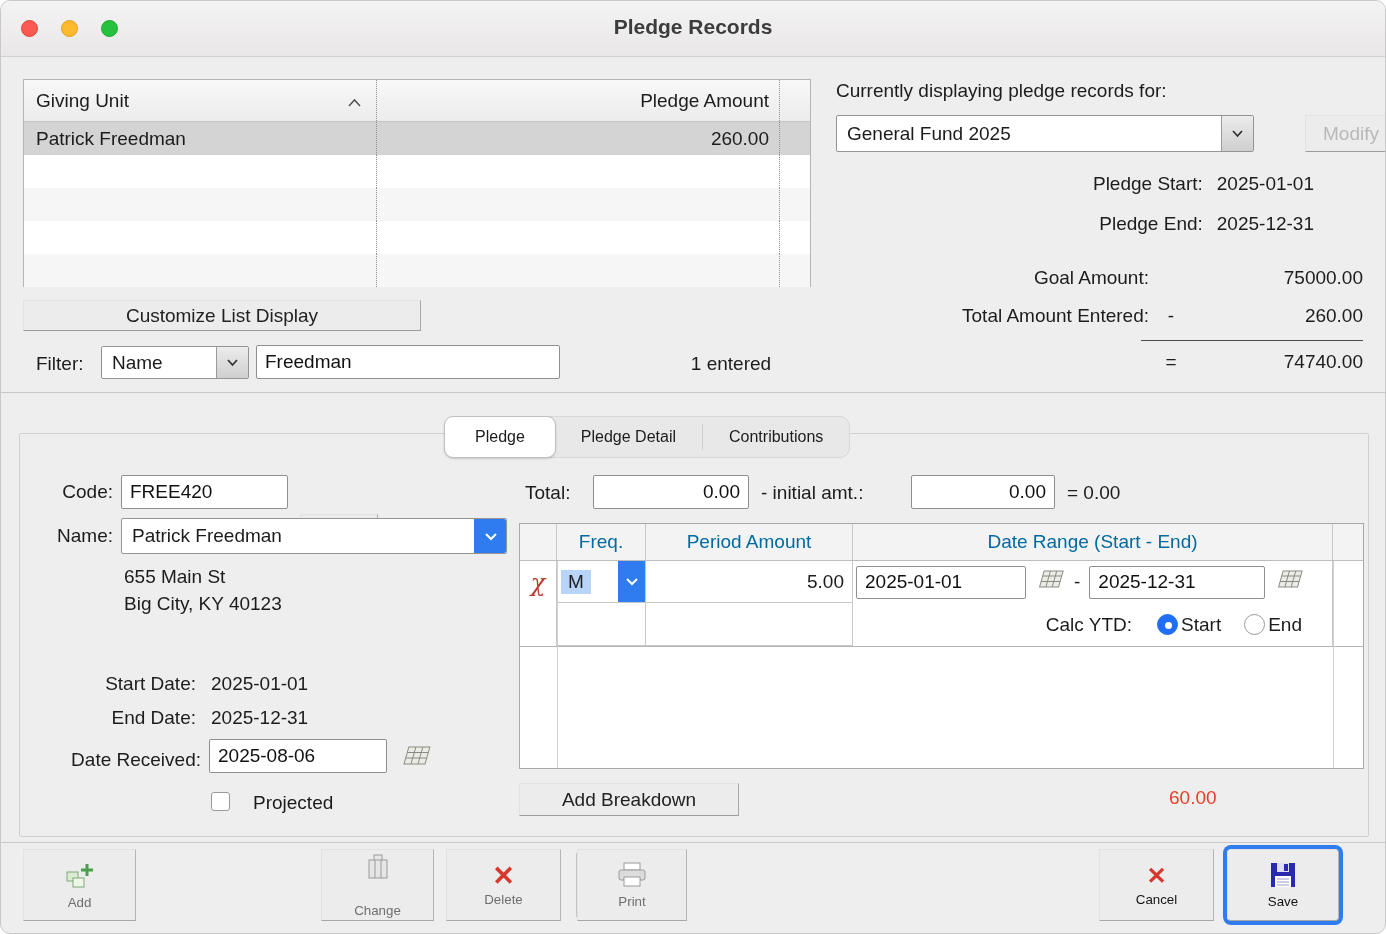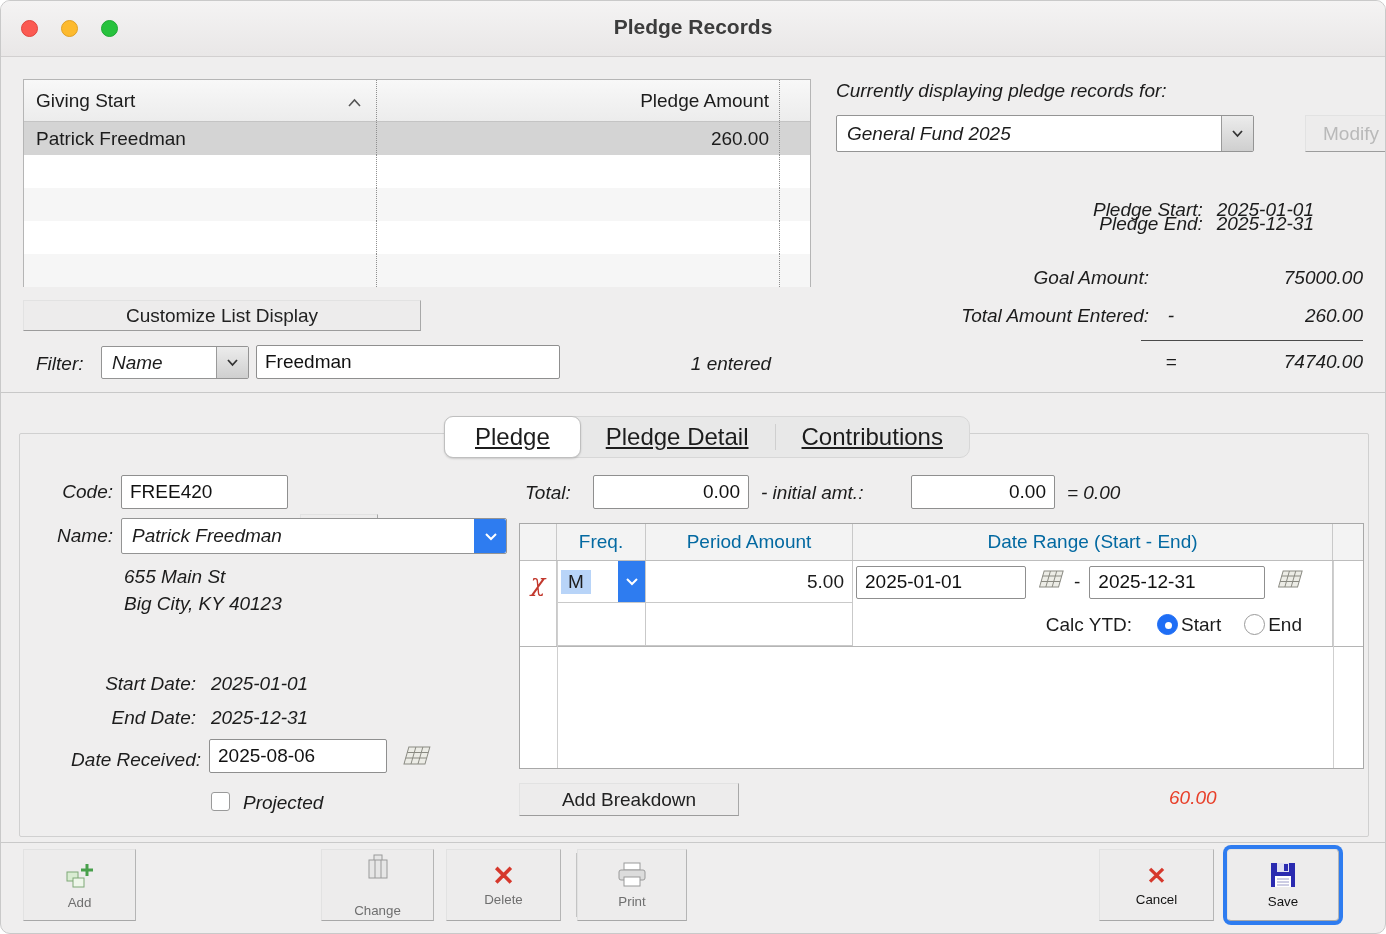--- a/index.html
+++ b/index.html
@@ -1,20 +1,20 @@
 <!DOCTYPE html>
 <html><head>
 <meta charset="utf-8">
 <style>
   * { margin:0; padding:0; box-sizing:border-box; }
   html,body { background:#ffffff; }
   body { font-family:"Liberation Sans", sans-serif; font-size:19px; color:#1c1c1c; }
   .window { position:relative; width:1386px; height:934px; background:#efeeee;
             border-radius:10px; overflow:hidden; border:1px solid #c9c9c9; }
-  .abs { position:absolute;font-style:italic; }
+  .abs { position:absolute; }
 
   
   .titlebar { position:absolute; left:0; top:0; right:0; height:56px;
               background:linear-gradient(#f4f3f3,#e9e7e7); border-bottom:1px solid #d2d0d0; }
   .tl { position:absolute; top:19px; width:17px; height:17px; border-radius:50%; }
   .tl.red { left:20px; background:#fb5a52; border:1px solid #e0443d; }
   .tl.yel { left:60px; background:#fdbA2e; border:1px solid #e0a025; }
   .tl.grn { left:100px; background:#27c23d; border:1px solid #1fa834; }
   .wtitle { position:absolute; left:0; right:0; top:14px; text-align:center;
             font-size:21px; font-weight:bold; color:#3c3c3c; }
@@ -52,21 +52,21 @@
   .amt-row { display:flex; align-items:baseline; }
   .amt-label { flex:1; text-align:right; }
   .amt-op { width:44px; text-align:center; }
   .amt-val { width:170px; text-align:right; }
 
   
   .panel { position:absolute; left:18px; top:432px; width:1350px; height:404px;
            border:1px solid #d0d0d0; border-radius:2px; }
   .tabs { position:absolute; left:443px; top:415px; height:42px; display:flex; align-items:stretch;
           background:#e8e8e8; border:1px solid #d7d7d7; border-radius:10px; }
-  .tab { display:flex; align-items:center; padding:0 26px; font-size:24px;text-decoration:underline; }
+  .tab { display:flex; align-items:center; padding:0 26px; font-size:16px; }
   .tab.active { background:#fff; border:1px solid #bfbfbf; border-radius:9px; margin:-1px;
                 box-shadow:0 1px 2px rgba(0,0,0,.15); padding:0 30px; }
   .tabsep { width:1px; background:#cfcfcf; margin:7px 0; }
 
   .lbl { display:flex; align-items:center; }
   .lbl.r { justify-content:flex-end; }
 
   
   .btable { position:absolute; left:518px; top:522px; width:845px; height:246px;
             background:#fff; border:1px solid #a8a8a8; }
@@ -112,21 +112,21 @@
   <div class="titlebar">
     <span class="tl red"></span>
     <span class="tl yel"></span>
     <span class="tl grn"></span>
     <div class="wtitle">Pledge Records</div>
   </div>
 
   <div class="gtable">
     <div class="grow gheader">
       <div class="gcol-a">
-        <span>Giving Start</span>
+        <span>Giving Unit</span>
         <span class="sorticon">
           <svg width="15" height="9" viewBox="0 0 15 9">
               <path d="M2 8 L7.5 2 L13 8" stroke="#555" stroke-width="1.6" fill="none"></path>
             </svg>
         </span>
       </div>
       <div class="gcol-b">Pledge Amount</div>
       <div class="gcol-c"></div>
     </div>
     <div class="grow gbody-row gsel">
@@ -174,21 +174,21 @@
   <div class="dd abs" style="left:835px; top:114px; width:418px; height:37px;">
     <span class="val">General Fund 2025</span>
     <span class="btn">
       <svg width="13" height="9" viewBox="0 0 13 9">
           <path d="M2 2 L6.5 7 L11 2" stroke="#333" stroke-width="1.8" fill="none"></path>
         </svg>
     </span>
   </div>
   <button class="flat abs disabled" style="left:1304px; top:114px; width:92px; height:37px; color:#b9b9b9;">Modify</button>
 
-  <div class="frow abs" style="left:817px; right:71px; top:172px;margin-top:26px;">
+  <div class="frow abs" style="left:817px; right:71px; top:172px;">
     <span>Pledge Start:</span>
     <span>2025-01-01</span>
   </div>
   <div class="frow abs" style="left:835px; right:71px; top:212px;">
     <span>Pledge End:</span>
     <span>2025-12-31</span>
   </div>
 
   <div class="amt-row abs" style="left:835px; right:22px; top:266px;">
     <span class="amt-label">Goal Amount:</span>
@@ -251,21 +251,21 @@
   <span class="abs" style="left:398px; top:742px;">
     <svg width="34" height="27" viewBox="0 0 34 27">
       <g transform="skewX(-16) translate(9,0)">
         <rect x="2" y="4" width="21" height="17" fill="#ecece6" stroke="#8a8a82"></rect>
         <path d="M2 9.5 H23 M2 15 H23 M9 4 V21 M16 4 V21" stroke="#8a8a82" stroke-width="1"></path>
       </g>
     </svg>
   </span>
 
   <span class="checkbox abs" style="left:210px; top:791px;"></span>
-  <span class="abs" style="left:242px; top:791px;">Projected</span>
+  <span class="abs" style="left:252px; top:791px;">Projected</span>
 
   <span class="abs lbl" style="left:524px; top:477px; height:30px;">Total:</span>
   <input class="txt right abs" style="left: 592px; top: 474px; width: 156px; height: 34px;" value="0.00">
   <span class="abs lbl" style="left:760px; top:477px; height:30px;">- initial amt.:</span>
   <input class="txt right abs" style="left: 910px; top: 474px; width: 144px; height: 34px;" value="0.00">
   <span class="abs lbl" style="left:1066px; top:477px; height:30px;">= 0.00</span>
 
   <div class="btable">
     <div class="bhead">
       <div></div>

